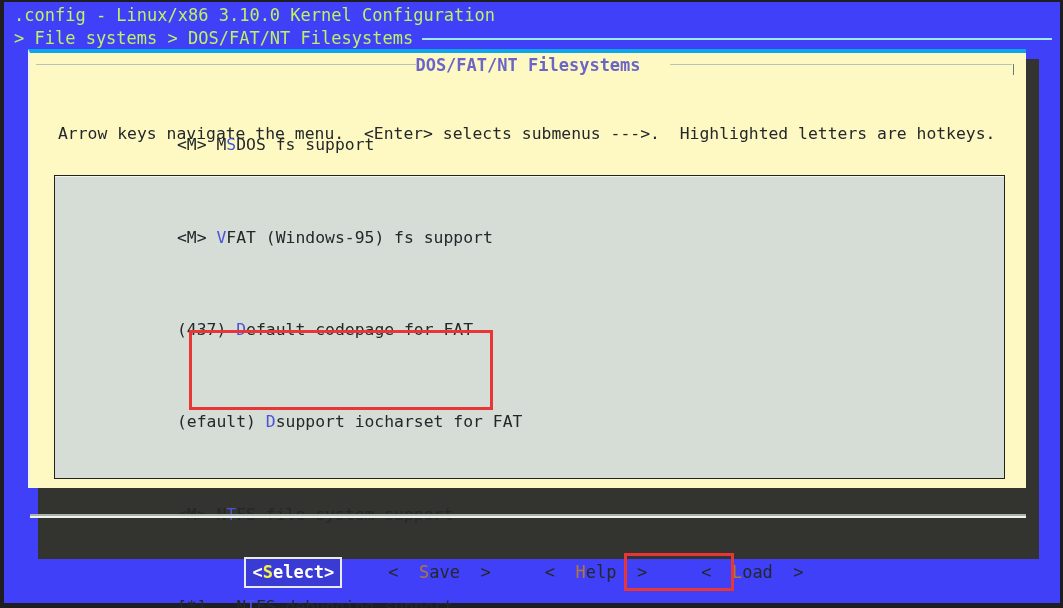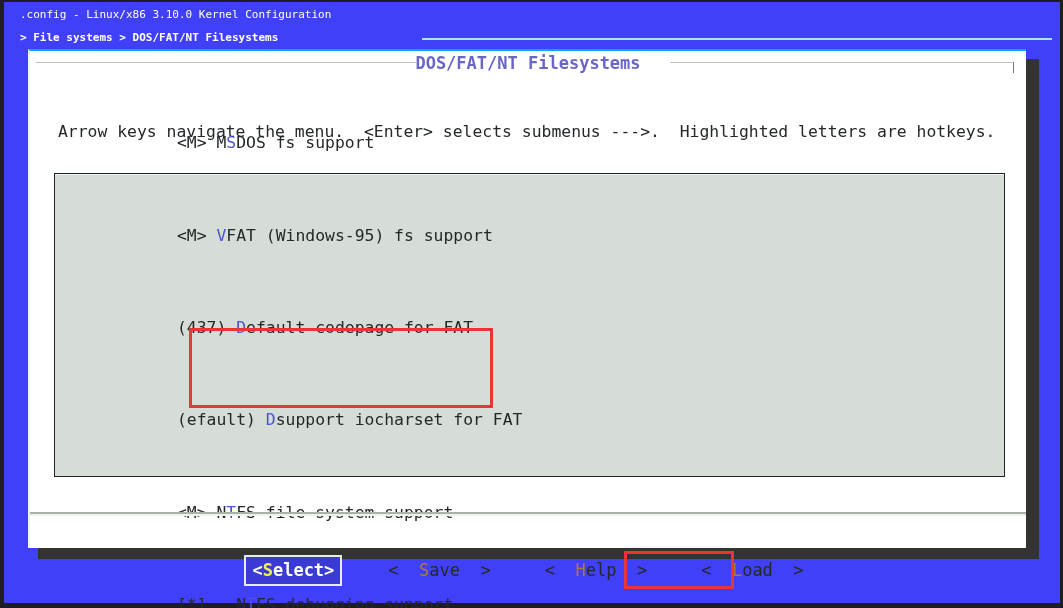--- a/index.html
+++ b/index.html
@@ -24,29 +24,29 @@
     box-sizing: border-box;
     border-left: 4px solid #1e1e22;
     border-top: 2px solid #1e1e22;
     border-right: 3px solid #1e1e22;
     border-bottom: 5px solid #1e1e22;
   }
 
   
   .hdr {
     position: absolute;
-    left: 16px;
-    white-space: pre;
-    font-size: 11px;
+    left: 10px;
+    white-space: pre;
+    font-size: 17px;
     line-height: 22px;
     letter-spacing: 0px;
-    color: #ffffff;
+    color: #bef264;
   }
   #hdr-title { top: 2px; }
-  #hdr-crumb { top: 25px; font-weight: bold; }
+  #hdr-crumb { top: 25px; }
   #crumb-rule {
     position: absolute;
     left: 418px;
     top: 36px;
     right: 8px;
     height: 2px;
     background: #9fe8ee;
   }
 
   
@@ -58,24 +58,24 @@
     height: 500px;
     background: #33332f;
   }
 
   
   #dialog {
     position: absolute;
     left: 24px;
     top: 47px;
     width: 998px;
-    height: 499px;
-    background: #ffffff;
-    box-sizing: border-box;
-    border-top: 2px solid #0ea5e9;
+    height: 439px;
+    background: #fef9c3;
+    box-sizing: border-box;
+    border-top: 4px solid #0ea5e9;
     border-left: 2px solid #eef3ee;
   }
   #dialog-inner-rule-l, #dialog-inner-rule-r {
     position: absolute;
     top: 11px;
     height: 1px;
     background: #b9c3ba;
   }
   #dialog-inner-rule-l { left: 6px; width: 380px; }
   #dialog-inner-rule-r { left: 640px; right: 14px; }

